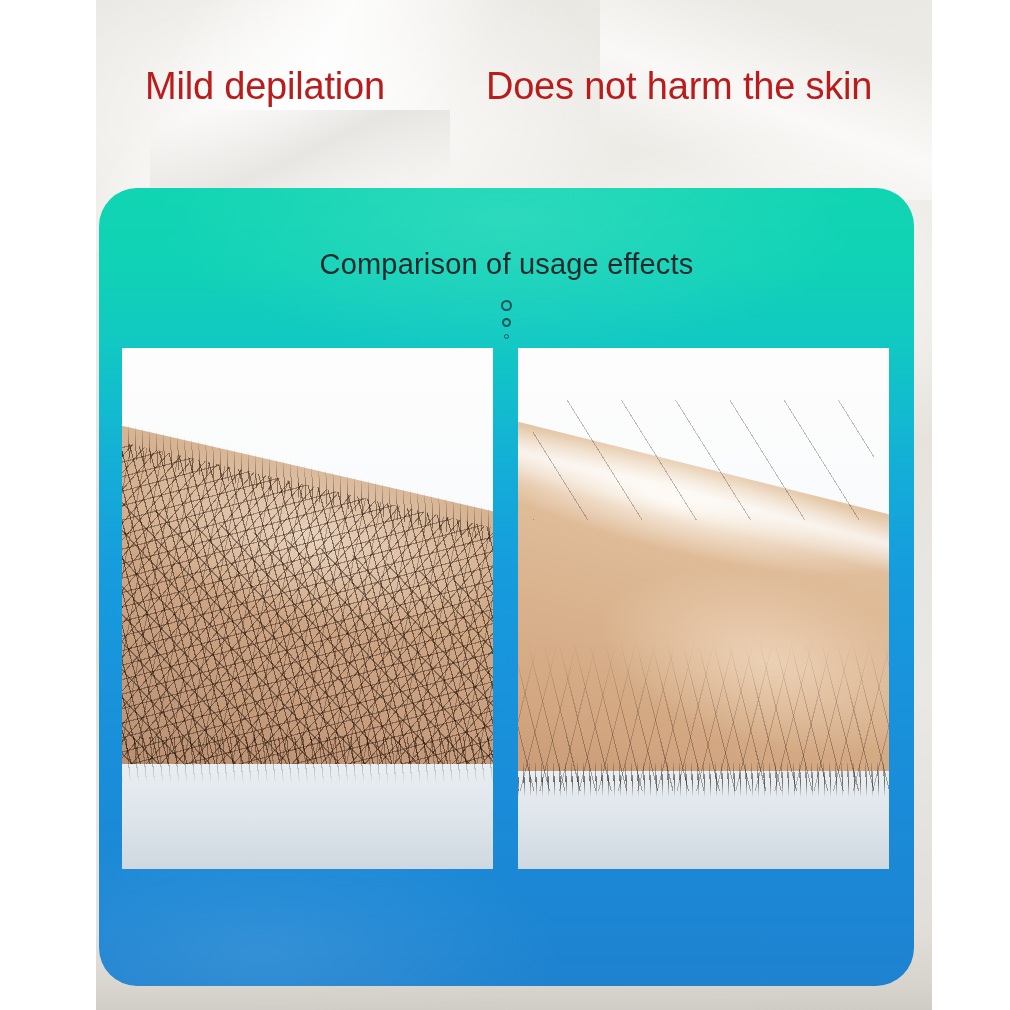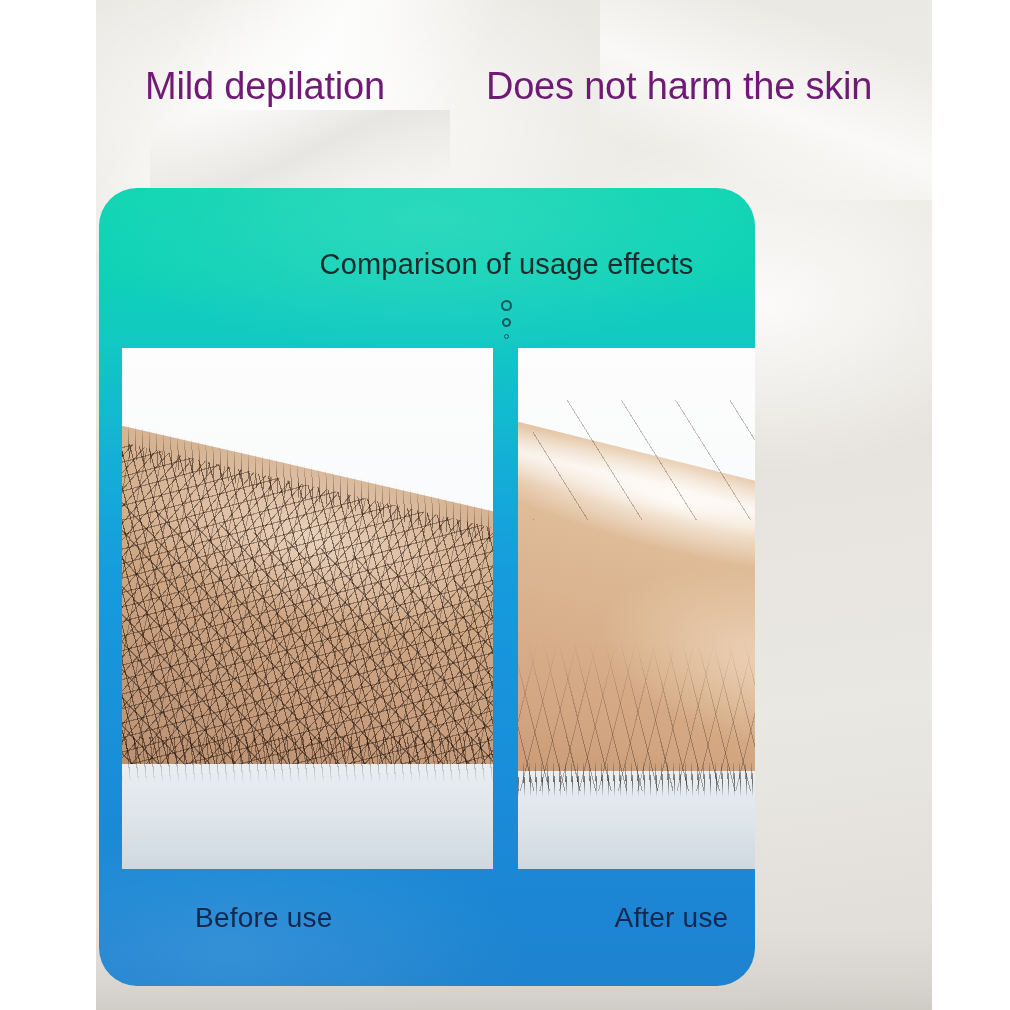--- a/index.html
+++ b/index.html
@@ -81,33 +81,33 @@
     left: 95px;
     top: 60px;
     width: 838px;
     height: 52px;
     display: flex;
     align-items: center;
   }
   .headline-item {
     font-size: 38px;
     line-height: 1;
-    color: #701a75;
+    color: #b91c1c;
     letter-spacing: -0.2px;
     white-space: nowrap;
   }
   .headline-item.first { margin-left: 50px; }
   .headline-item.second { margin-left: 101px; }
 
   
   .card {
     position: absolute;
     left: 99px;
     top: 188px;
-    width: 656px;
+    width: 815px;
     height: 798px;
     border-radius: 38px;
     background: linear-gradient(to bottom,
         #10d5b2 0%,
         #10d2b6 10%,
         #11c9c2 19%,
         #12bcce 27%,
         #14acd8 36%,
         #169cdd 48%,
         #1893dc 62%,
@@ -424,19 +424,15 @@
         <div class="arm"></div>
         <div class="specular"></div>
         <div class="hair-wisp"></div>
         <div class="floor"></div>
         <div class="hair-sparse"></div>
         <div class="hair-fringe"></div>
       </div>
 
     </div>
 
-    <div class="captions">
-      <div class="caption before-cap">Before use</div>
-      <div class="caption after-cap">After use</div>
-    </div>
 
   </div>
 </div>
 
 </body></html>

